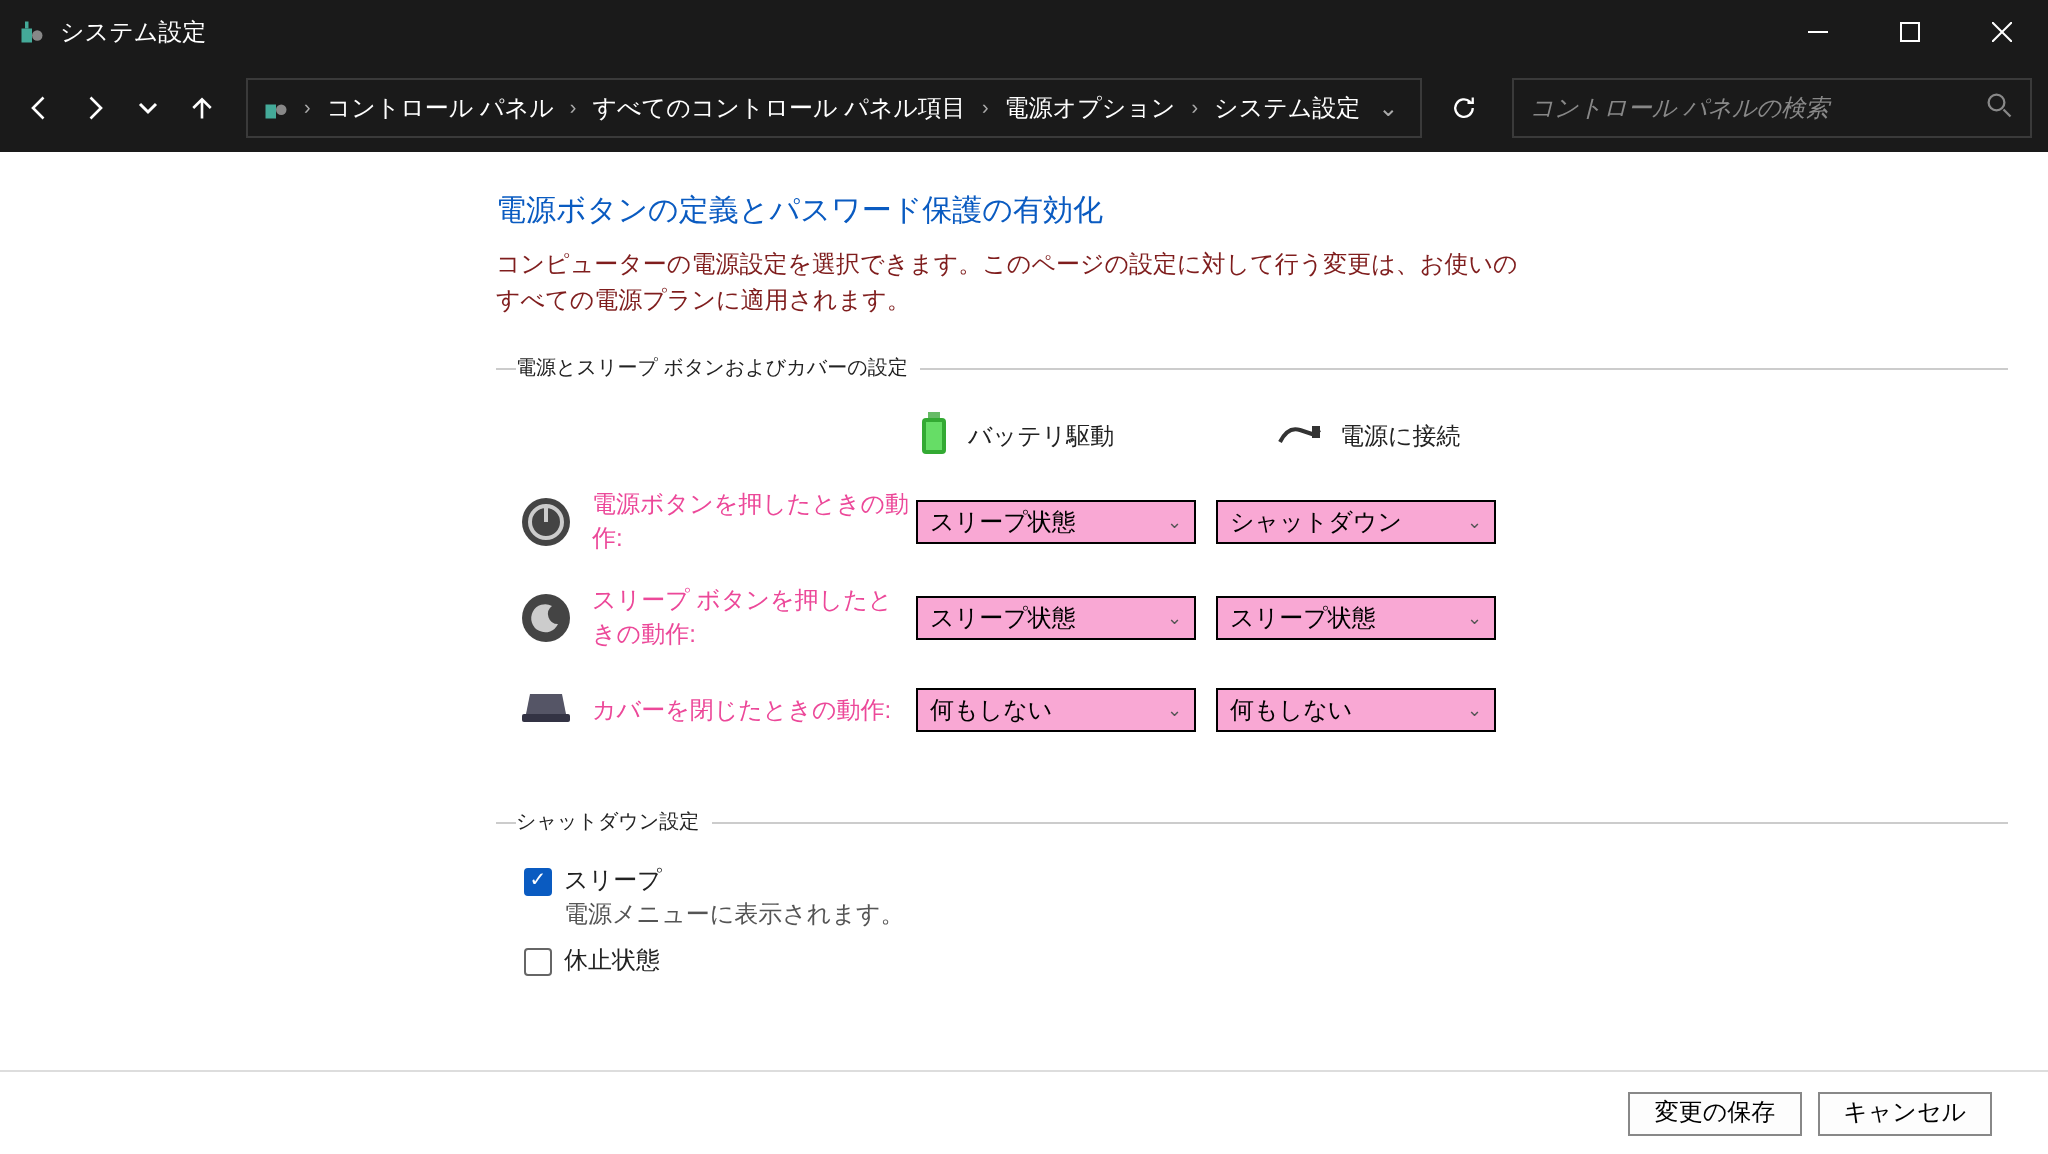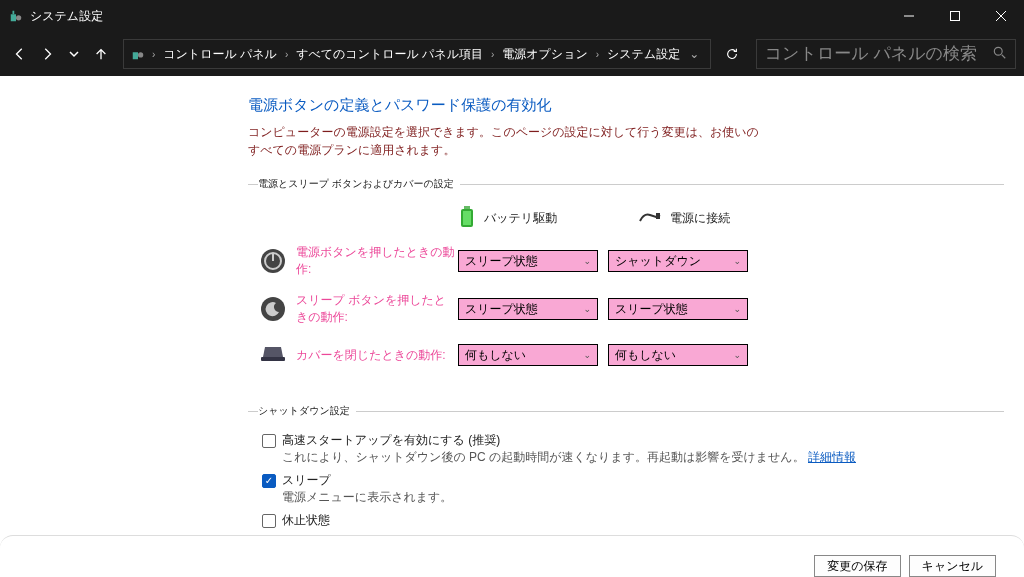--- a/index.html
+++ b/index.html
@@ -11,21 +11,21 @@
   .win-btn { width: 46px; height: 32px; display: flex; align-items: center; justify-content: center; color: #fff; }
   .navbar { height: 44px; background: #1a1a1a; display: flex; align-items: center; padding: 0 8px; gap: 4px; }
   .nav-btn { width: 28px; height: 28px; display: flex; align-items: center; justify-content: center; color: #fff; }
   .crumb-area { flex: 1; display: flex; align-items: center; background: #1a1a1a; border: 1px solid #3a3a3a; height: 30px; padding: 0 6px; gap: 2px; margin-left: 6px; }
   .crumb-icon { width: 16px; height: 16px; display: flex; align-items: center; justify-content: center; }
   .crumb-item { color: #fff; padding: 0 2px; white-space: nowrap; }
   .crumb-sep { color: #aaa; padding: 0 4px; font-size: 10px; }
   .crumb-end { width: 20px; text-align: center; color: #aaa; }
   .refresh-btn { width: 32px; height: 30px; display: flex; align-items: center; justify-content: center; color: #fff; margin-left: 4px; }
   .searchbox { width: 310px; height: 30px; background: #1a1a1a; border: 1px solid #3a3a3a; display: flex; align-items: center; padding: 0 8px; margin-left: 6px; }
-  .searchbox input { flex: 1; background: transparent; border: none; color: #fff; outline: none; font-size: 17px; }
+  .searchbox input { flex: 1; background: transparent; border: none; color: #fff; outline: none; font-size: 12px; font-style: italic; }
   .searchbox input::placeholder { color: #888; }
   .search-icon { color: #888; }
   .content { position: absolute; top: 76px; bottom: 42px; left: 0; right: 0; overflow: auto; padding: 20px 20px 20px 248px; }
   .page-title { color: #0a5bc1; font-size: 15px; font-weight: 400; margin-bottom: 8px; }
   .page-desc { color: #7f1d1d; font-size: 12px; line-height: 1.5; margin-bottom: 18px; max-width: 520px; }
   fieldset { border: none; border-top: 1px solid #ccc; padding: 14px 0 6px 10px; margin-bottom: 14px; }
   legend { padding-right: 6px; color: #222; font-size: 10px; }
   .col-head { display: flex; align-items: center; margin-left: 200px; margin-bottom: 12px; gap: 30px; }
   .col { width: 150px; display: flex; align-items: center; gap: 8px; color: #222; }
   .setting-row { display: flex; align-items: center; margin-bottom: 14px; }
@@ -34,21 +34,21 @@
   .dd { width: 140px; height: 22px; border: 1px solid #000000; display: flex; align-items: center; justify-content: space-between; padding: 0 6px; margin-right: 10px; background: #f9a8d4; font-size: 12px; }
   .dd-arrow { font-size: 9px; color: #555; }
   .shutdown-item { display: flex; align-items: flex-start; gap: 6px; margin-bottom: 6px; padding-left: 4px; }
   .cb { width: 14px; height: 14px; border: 1px solid #666; border-radius: 2px; margin-top: 2px; display: flex; align-items: center; justify-content: center; flex-shrink: 0; }
   .cb.checked { background: #0a5bc1; border-color: #0a5bc1; }
   .cb.checked::after { content: "✓"; color: #fff; font-size: 10px; line-height: 1; }
   .si-text { color: #222; }
   .si-title { font-size: 12px; }
   .si-desc { color: #555; font-size: 12px; }
   .link { color: #0a5bc1; text-decoration: underline; }
-  .footer { position: absolute; bottom: 0; left: 0; right: 0; height: 42px; border-top: 1px solid #ddd; display: flex; align-items: flex-end; justify-content: flex-end; padding-right: 28px; gap: 8px; background: #fff; border-radius: 13px; }
+  .footer { position: absolute; bottom: 0; left: 0; right: 0; height: 42px; border-top: 1px solid #ddd; display: flex; align-items: center; justify-content: flex-end; padding-right: 28px; gap: 8px; background: #fff; }
   .fbtn { min-width: 80px; height: 22px; border: 1px solid #888; background: #fdfdfd; display: flex; align-items: center; justify-content: center; padding: 0 12px; font-size: 12px; }
 </style>
 </head>
 <body>
 
 <div class="titlebar">
   <div class="title-left">
     <span class="app-icon">
       <svg width="14" height="14" viewBox="0 0 16 16">
           <rect x="2" y="6" width="6" height="8" fill="#4a9"></rect>
@@ -206,27 +206,20 @@
       <div class="dd">
           <span>何もしない</span>
           <span class="dd-arrow">⌄</span>
         </div>
     </div>
   </fieldset>
 
   <fieldset>
     <legend>シャットダウン設定</legend>
 
-    <div class="shutdown-item">
-      <div class="cb"></div>
-      <div class="si-text">
-        <div class="si-title">高速スタートアップを有効にする (推奨)</div>
-        <div class="si-desc"><span>これにより、シャットダウン後の PC の起動時間が速くなります。再起動は影響を受けません。</span> <a class="link">詳細情報</a></div>
-      </div>
-    </div>
 
     <div class="shutdown-item">
       <div class="cb checked"></div>
       <div class="si-text">
         <div class="si-title">スリープ</div>
         <div class="si-desc">電源メニューに表示されます。</div>
       </div>
     </div>
 
     <div class="shutdown-item">

